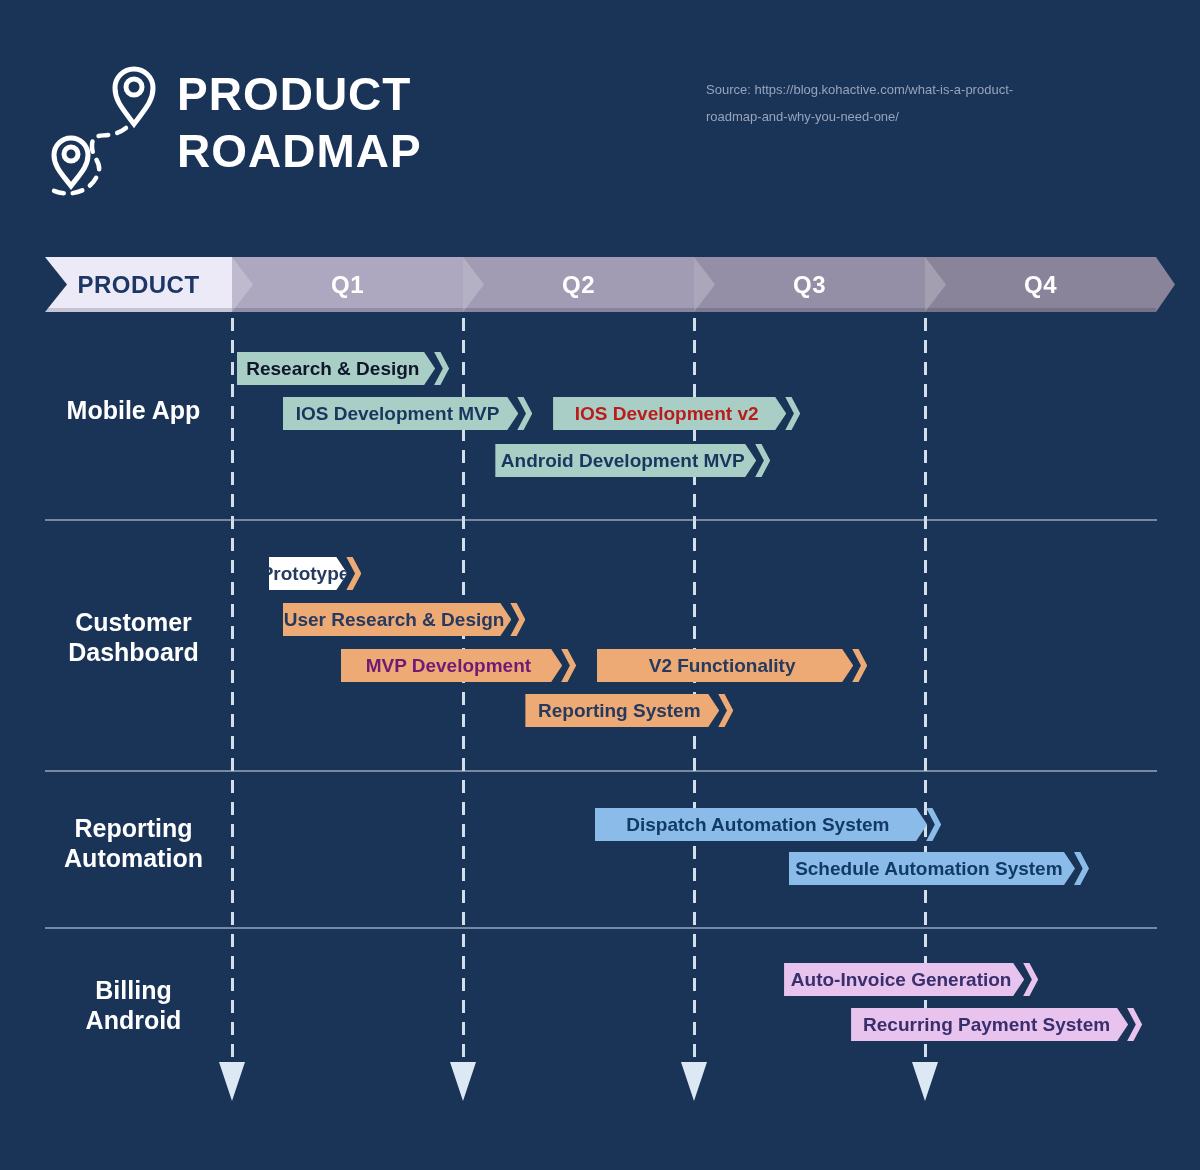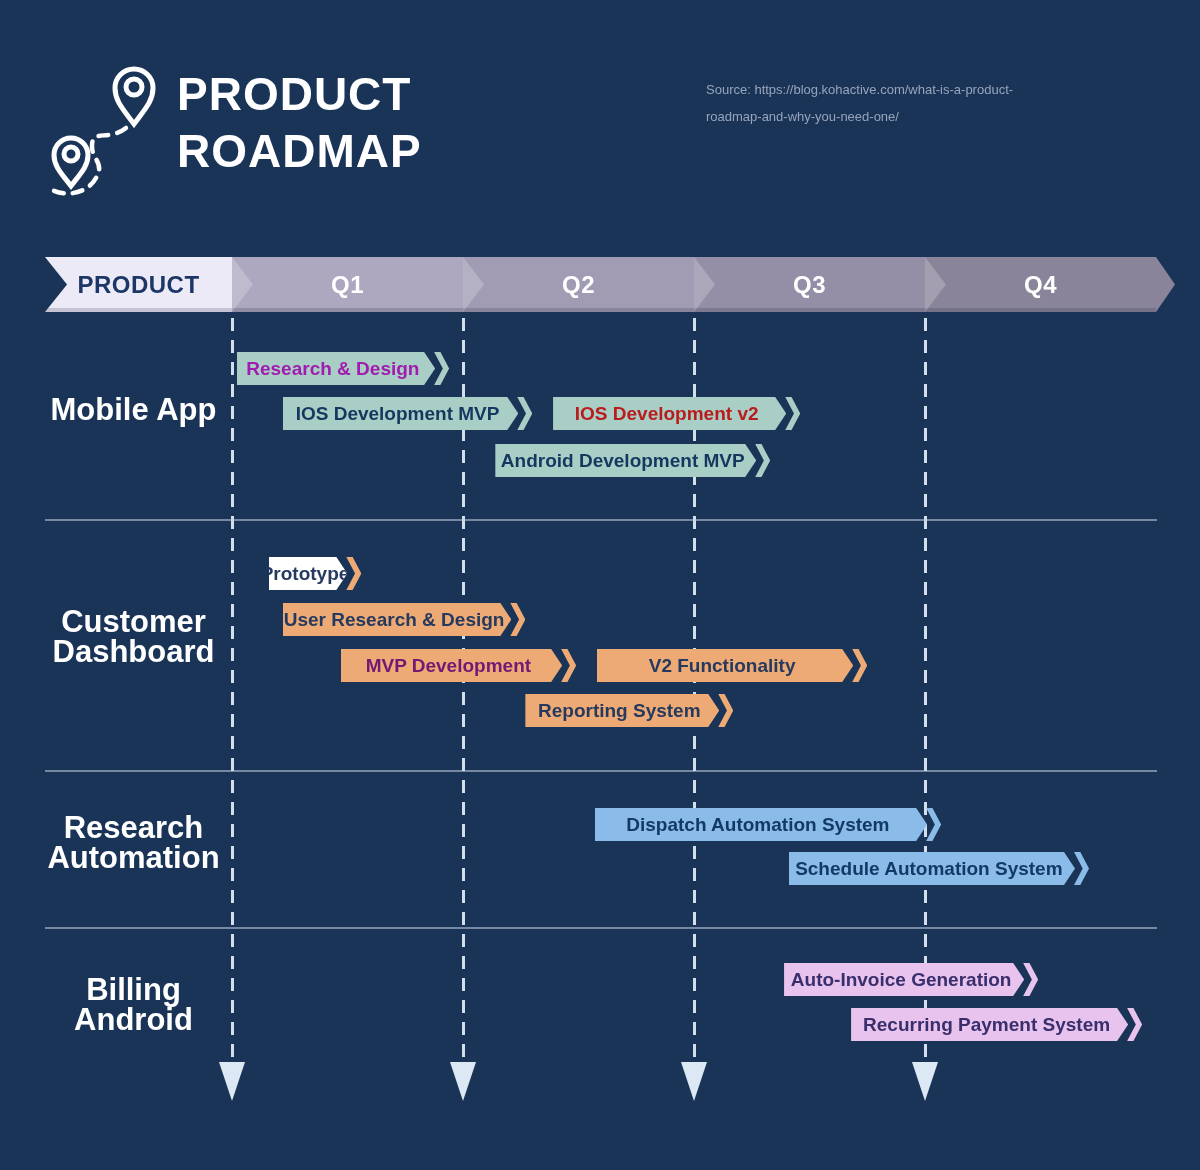--- a/index.html
+++ b/index.html
@@ -35,21 +35,21 @@
     background:repeating-linear-gradient(to bottom,#dce8f3 0 13px,transparent 13px 22px);
     opacity:0.95; }
   .qarrow { position:absolute; top:1062px; width:26px; height:39px; background:#dce8f3;
     clip-path:polygon(0 0, 100% 0, 50% 100%); }
   
   .rowdiv { position:absolute; left:45px; width:1112px; height:2px;
     background:rgba(196,208,224,0.55); }
   .rowdiv.d1 { top:519px; } .rowdiv.d2 { top:770px; } .rowdiv.d3 { top:927px; }
   
   .rowlabel { position:absolute; left:36px; width:195px; text-align:center;
-    color:#ffffff; font-size:31px; font-weight:600; line-height:30px; }
+    color:#ffffff; font-size:25px; font-weight:600; line-height:30px; }
   
   .bar { position:absolute; height:33px; }
   .bar-body { position:absolute; left:0; top:0; bottom:0; right:14px;
     display:flex; align-items:center; justify-content:center;
     clip-path:polygon(0 0, calc(100% - 11px) 0, 100% 50%, calc(100% - 11px) 100%, 0 100%);
     font-size:19px; font-weight:700; white-space:nowrap;
     padding:0 14px 0 8px; }
   .bar-tip { position:absolute; right:0; top:0; bottom:0; width:15px;
     clip-path:polygon(0 0, 42% 0, 100% 50%, 42% 100%, 0 100%, 58% 50%); }
 </style>
@@ -109,21 +109,21 @@
 
   <div class="rowdiv d1"></div>
   <div class="rowdiv d2"></div>
   <div class="rowdiv d3"></div>
 
   <div id="plot">
       <div class="rowlabel" style="top: 395px;">
         <div>Mobile App</div>
       </div>
       <div class="bar" style="left: 236.62px; width: 212.52px; top: 352px;">
-        <div class="bar-body" style="background: rgb(169, 206, 198); color: #a21caf;">Research &amp; Design</div>
+        <div class="bar-body" style="background: rgb(169, 206, 198); color: #0f172a;">Research &amp; Design</div>
         <div class="bar-tip" style="background: rgb(169, 206, 198);"></div>
       </div>
       <div class="bar" style="left: 282.82px; width: 249.48px; top: 397px;">
         <div class="bar-body" style="background: rgb(169, 206, 198); color: rgb(23, 55, 95);">IOS Development MVP</div>
         <div class="bar-tip" style="background: rgb(169, 206, 198);"></div>
       </div>
       <div class="bar" style="left: 553.09px; width: 247.17px; top: 397px;">
         <div class="bar-body" style="background: rgb(169, 206, 198); color: #b91c1c;">IOS Development v2</div>
         <div class="bar-tip" style="background: rgb(169, 206, 198);"></div>
       </div>
@@ -149,21 +149,21 @@
       </div>
       <div class="bar" style="left: 596.98px; width: 270.27px; top: 649px; text-align: right;">
         <div class="bar-body" style="background: rgb(237, 170, 116); color: rgb(38, 57, 95);">V2 Functionality</div>
         <div class="bar-tip" style="background: rgb(237, 170, 116);"></div>
       </div>
       <div class="bar" style="left: 525.37px; width: 207.9px; top: 694px;">
         <div class="bar-body" style="background: rgb(237, 170, 116); color: rgb(38, 57, 95);">Reporting System</div>
         <div class="bar-tip" style="background: rgb(237, 170, 116);"></div>
       </div>
       <div class="rowlabel" style="top: 813px;">
-        <div>Research</div>
+        <div>Reporting</div>
         <div>Automation</div>
       </div>
       <div class="bar" style="left: 594.67px; width: 346.5px; top: 808px;">
         <div class="bar-body" style="background: rgb(139, 188, 233); color: rgb(18, 58, 102);">Dispatch Automation System</div>
         <div class="bar-tip" style="background: rgb(139, 188, 233);"></div>
       </div>
       <div class="bar" style="left: 788.71px; width: 300.3px; top: 852px; padding-left: 28px;">
         <div class="bar-body" style="background: rgb(139, 188, 233); color: rgb(18, 58, 102);">Schedule Automation System</div>
         <div class="bar-tip" style="background: rgb(139, 188, 233);"></div>
       </div>

